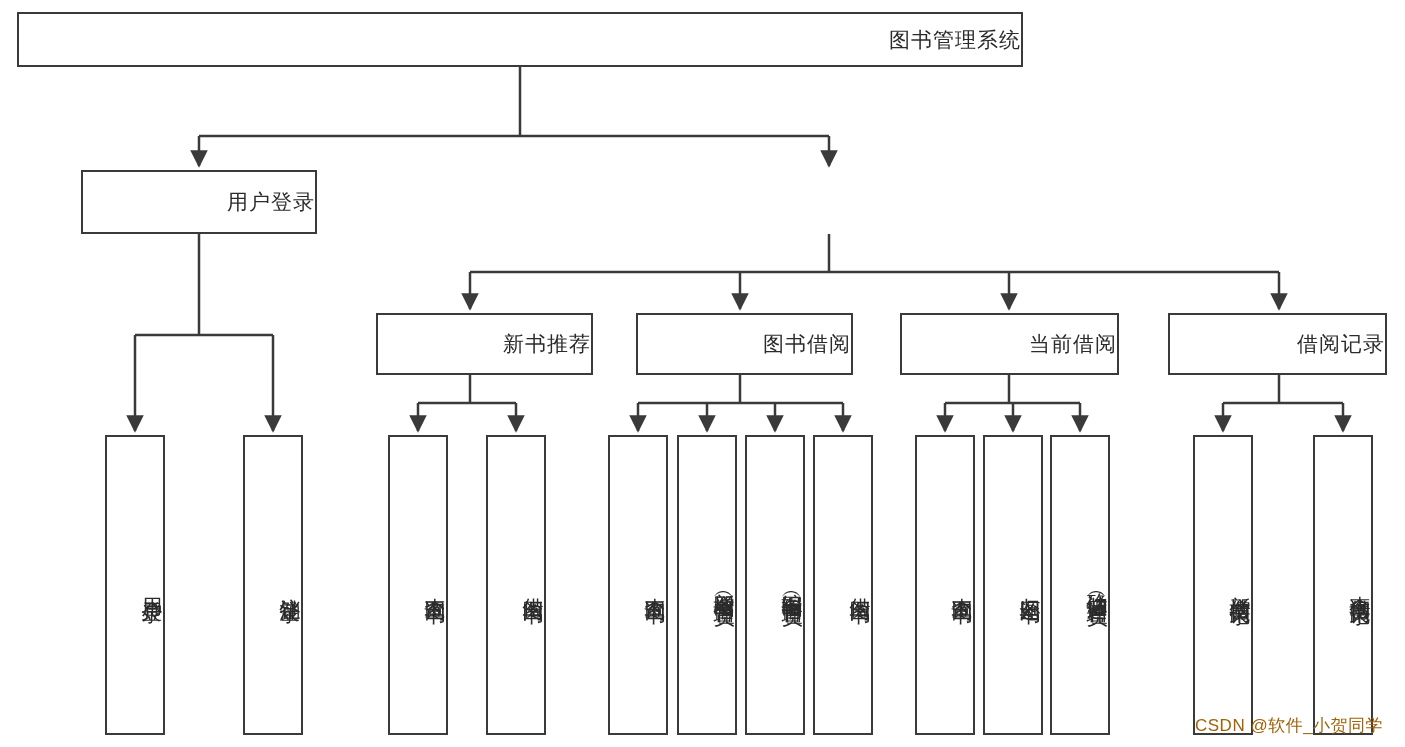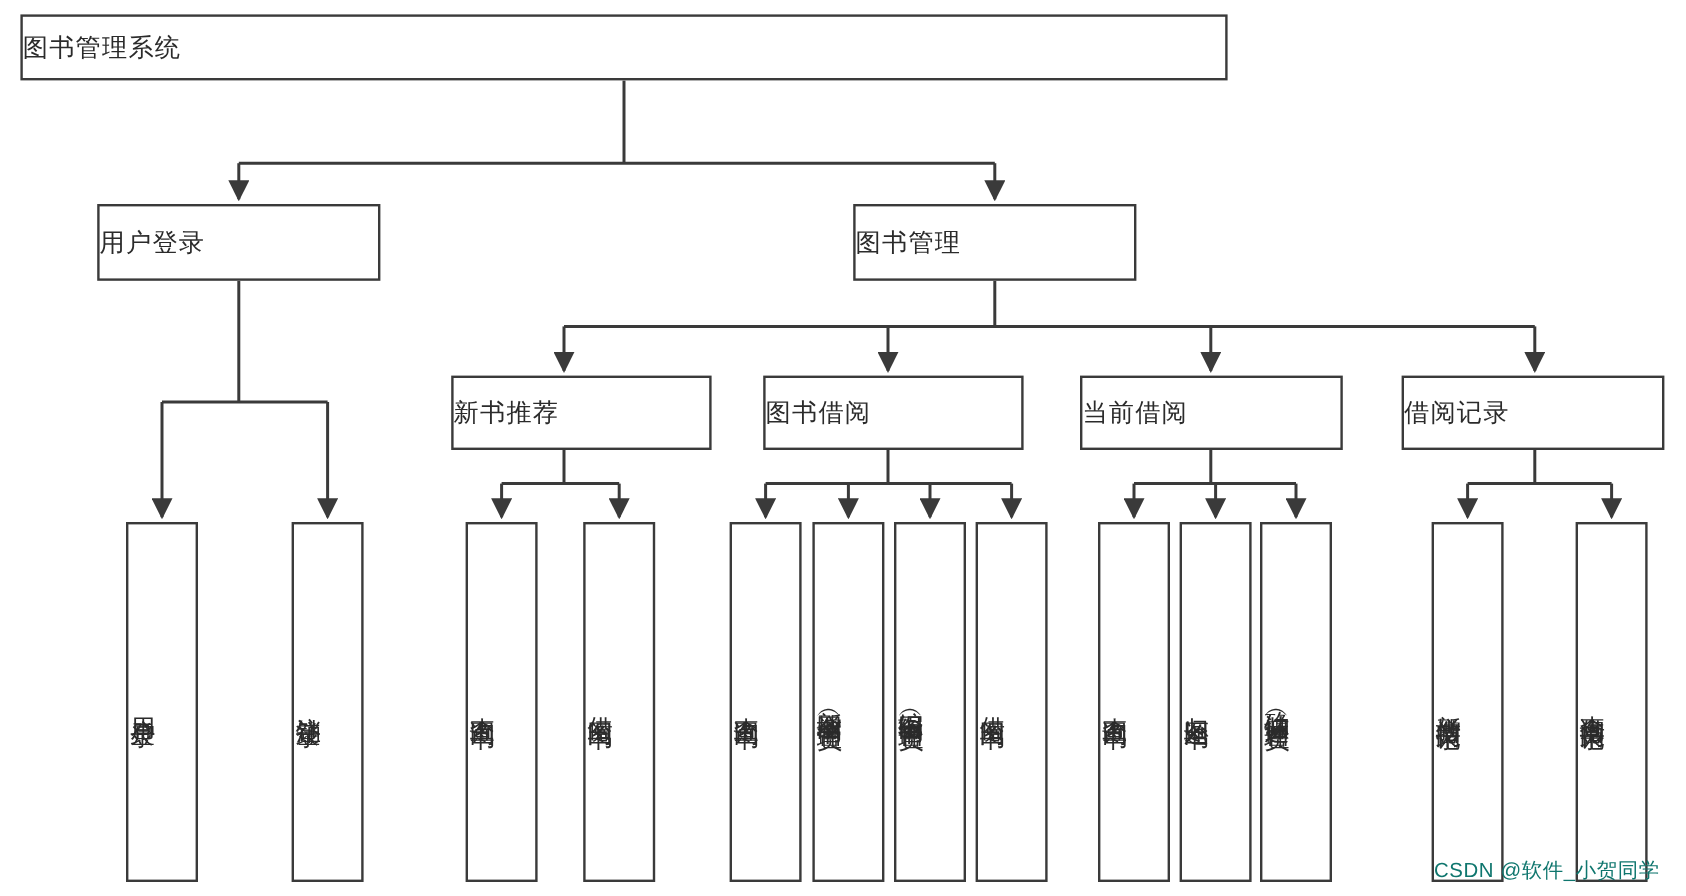--- a/index.html
+++ b/index.html
@@ -24,21 +24,21 @@
     width: 1405px;
     height: 747px;
   }
   .node {
     position: absolute;
     box-sizing: border-box;
     background: #ffffff;
     border: 2px solid #3a3a3a;
     display: flex;
     align-items: center;
-    justify-content: flex-start;
+    justify-content: flex-end;
     color: #2b2b2b;
   }
   .node.horiz {
     font-size: 21px;
     letter-spacing: 1px;
   }
   .node.vert {
     font-size: 21px;
     letter-spacing: 2px;
   }
@@ -49,21 +49,21 @@
     white-space: nowrap;
   }
   .node .label {
     display: block;
   }
   .watermark {
     position: absolute;
     left: 1195px;
     top: 714px;
     font-size: 17px;
-    color: #0f766e;
+    color: #a16207;
     white-space: nowrap;
     letter-spacing: 0.5px;
   }
 </style>
 </head>
 <body>
 
 <div id="canvas">
 
   <svg id="wires" viewBox="0 0 1405 747" xmlns="http://www.w3.org/2000/svg">
@@ -116,23 +116,20 @@
     </g>
   </svg>
 
   <div class="node horiz" style="left:17px; top:12px; width:1006px; height:55px;">
     <span class="label">图书管理系统</span>
   </div>
 
   <div class="node horiz" style="left:81px; top:170px; width:236px; height:64px;">
     <span class="label">用户登录</span>
   </div>
-  <div class="node horiz" style="left:711px; top:170px; width:236px; height:64px;">
-    <span class="label">图书管理</span>
-  </div>
 
   <div class="node horiz" style="left:376px; top:313px; width:217px; height:62px;">
     <span class="label">新书推荐</span>
   </div>
   <div class="node horiz" style="left:636px; top:313px; width:217px; height:62px;">
     <span class="label">图书借阅</span>
   </div>
   <div class="node horiz" style="left:900px; top:313px; width:219px; height:62px;">
     <span class="label">当前借阅</span>
   </div>

